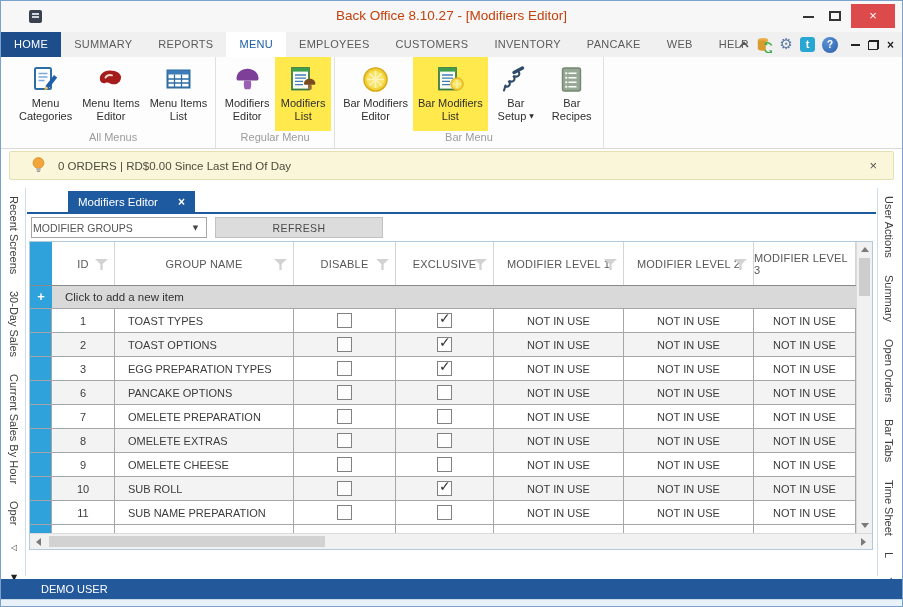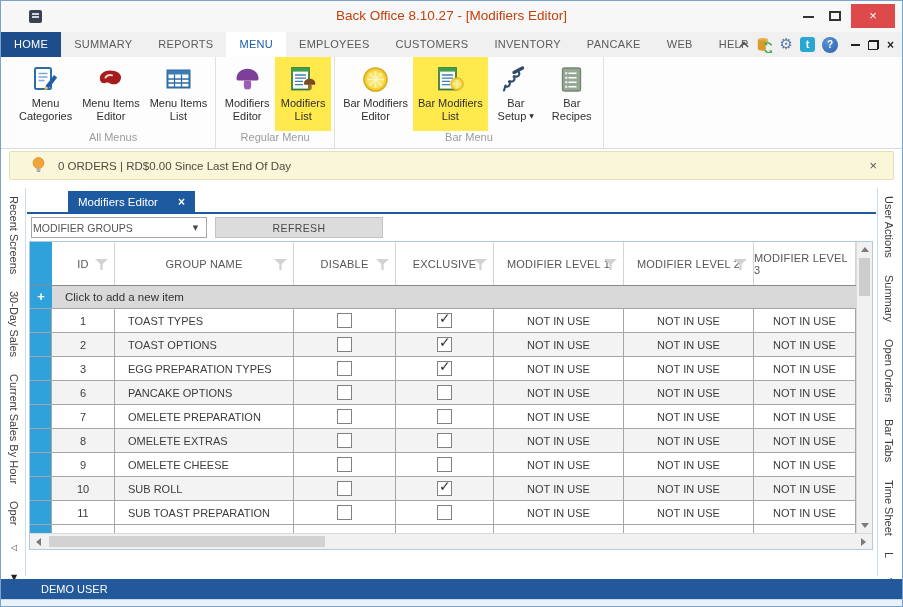--- a/index.html
+++ b/index.html
@@ -509,21 +509,21 @@
             <div class="cell c4">
               <span class="checkbox checked"></span>
             </div>
             <div class="cell c5">NOT IN USE</div>
             <div class="cell c6">NOT IN USE</div>
             <div class="cell c7">NOT IN USE</div>
           </div>
           <div class="grow">
             <div class="cell c0 ind"></div>
             <div class="cell c1">11</div>
-            <div class="cell c2 name">SUB TOAST PREPARATION</div>
+            <div class="cell c2 name">SUB NAME PREPARATION</div>
             <div class="cell c3">
               <span class="checkbox"></span>
             </div>
             <div class="cell c4">
               <span class="checkbox"></span>
             </div>
             <div class="cell c5">NOT IN USE</div>
             <div class="cell c6">NOT IN USE</div>
             <div class="cell c7">NOT IN USE</div>
           </div>

